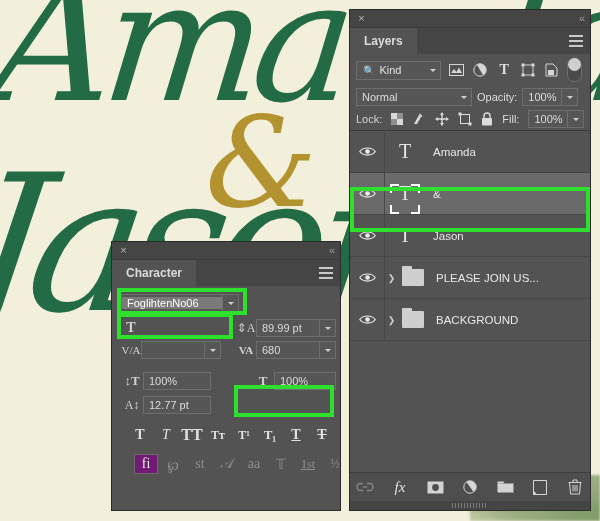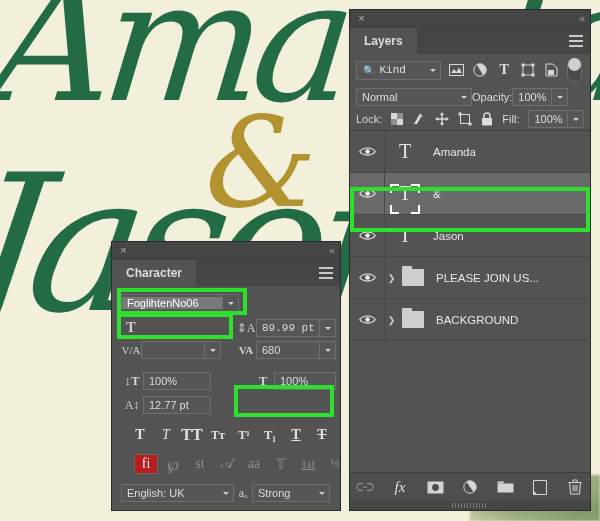--- a/index.html
+++ b/index.html
@@ -110,21 +110,21 @@
     color:#e2e2e2;font-family:"Liberation Serif",serif;font-size:14px;
     font-weight:bold;cursor:pointer;display:inline-flex;
     align-items:baseline;justify-content:center;width:24px;
   }
   .ot{
     color:#8e8e8e;font-family:"Liberation Serif",serif;font-size:14px;
     cursor:pointer;display:inline-flex;align-items:center;
     justify-content:center;width:24px;height:20px;
   }
   .ot.active{
-    background:#b91c1c;color:#e8e8e8;border:1px solid #6a6a6a;
+    background:#701a75;color:#e8e8e8;border:1px solid #6a6a6a;
     box-sizing:border-box;width:24px;
   }
   #color-swatch{
     width:76px;height:20px;background:#bfa44f;border:1px solid #2b2b2b;
     box-shadow:inset 0 0 0 1px #8d7a3a;cursor:pointer;
   }
 
   
   #layers-panel{left:350px;top:10px;width:240px;height:500px;}
   .lp-filter{background:#535353;padding:4px 8px 4px 6px;display:flex;align-items:center;gap:7px;}
@@ -138,21 +138,21 @@
     cursor:pointer;color:#d6d6d6;
   }
   .toggle-pill{
     width:13px;height:22px;border-radius:7px;background:#4a4a4a;
     border:1px solid #6d6d6d;position:relative;cursor:pointer;margin-left:auto;
   }
   .toggle-pill::after{
     content:"";position:absolute;left:0px;top:-1px;width:13px;height:13px;
     border-radius:50%;background:#cfcfcf;
   }
-  .lp-blend{padding:2px 8px 2px 6px;display:flex;align-items:center;background:#535353;}
+  .lp-blend{padding:2px 8px 2px 6px;display:flex;align-items:center;gap:5px;background:#535353;}
   .lp-lock{padding:2px 8px 2px 6px;display:flex;align-items:center;gap:9px;background:#535353;font-size:11px;color:#d5d5d5;}
   .lockic{width:14px;height:14px;display:flex;align-items:center;justify-content:center;cursor:pointer;color:#d8d8d8;}
 
   #layer-list{background:#535353;border-top:1px solid #3d3d3d;}
   .layer{
     height:41px;display:flex;align-items:center;
     border-bottom:1px solid #474747;background:#535353;position:relative;
   }
   .layer.selected{background:#6a6a6a;}
   .eye{
@@ -242,21 +242,21 @@
         <span class="caret"></span>
       </div>
     </div>
 
     <div class="crow" style="left:9px;top:33px;">
       <span class="glyph" style="width:20px;height:18px;font-size:14px;font-weight:bold;">T</span>
     </div>
     <div class="crow" style="left:124px;top:33px;">
       <span class="glyph" style="width:20px;height:18px;font-size:12px;">⇕A</span>
       <div class="field" style="width:80px;">
-        <span class="val" style="width:62px;font-family:Liberation Mono, monospace;">89.99 pt</span>
+        <span class="val" style="width:62px;">89.99 pt</span>
         <span class="caret"></span>
       </div>
     </div>
 
     <div class="crow" style="left:9px;top:55px;">
       <span class="glyph" style="width:20px;height:18px;font-size:11px;">V/A</span>
       <div class="field" style="width:80px;">
         <span class="val" style="width:62px;"></span>
         <span class="caret"></span>
       </div>
@@ -304,31 +304,20 @@
         <span class="ot active">fi</span>
         <span class="ot">℘</span>
         <span class="ot">st</span>
         <span class="ot">𝒜</span>
         <span class="ot">aa</span>
         <span class="ot">𝕋</span>
         <span class="ot" style="font-size: 12px; text-decoration: underline;">1st</span>
         <span class="ot" style="font-size: 12px;">½</span>
       </div>
 
-    <div class="crow" style="left:9px;top:198px;">
-      <div class="field" style="width:113px;">
-        <span class="val" style="width:95px;">English: UK</span>
-        <span class="caret-plain"></span>
-      </div>
-      <span class="glyph" style="width:18px;height:18px;font-size:12px;">aₐ</span>
-      <div class="field" style="width:78px;">
-        <span class="val" style="width:60px;">Strong</span>
-        <span class="caret-plain"></span>
-      </div>
-    </div>
   </div>
 
   <div class="hl" style="left: 5px; top: 46px; width: 130px; height: 27px; border-color: rgb(46, 224, 46);"></div>
   <div class="hl" style="left: 5px; top: 71px; width: 116px; height: 26px; border-color: rgb(46, 224, 46);"></div>
   <div class="hl" style="left: 122px; top: 143px; width: 100px; height: 32px; border-color: rgb(46, 224, 46);"></div>
 </div>
 
 <div class="panel" id="layers-panel">
 
   <div class="panel-topbar">
@@ -343,21 +332,21 @@
     <div class="panel-menu">
       <i></i>
         <i></i>
         <i></i>
     </div>
   </div>
 
   <div class="lp-filter">
     <div class="kindsel">
       <span style="margin:0 4px 0 6px;color:#d8d8d8;font-size:10px;">🔍</span>
-      <span style="flex:1;font-family:Liberation Mono, monospace;">Kind</span>
+      <span style="flex:1;">Kind</span>
       <span class="caret-plain"></span>
     </div>
     <div class="fic">
       <svg width="15" height="12" viewBox="0 0 15 12">
           <rect x="0.5" y="0.5" width="14" height="11" fill="none" stroke="#d6d6d6"></rect>
           <path d="M2 9 L5 5 L7.5 8 L10 3.5 L13 9 Z" fill="#d6d6d6"></path>
         </svg>
     </div>
     <div class="fic">
       <svg width="14" height="14" viewBox="0 0 14 14">

